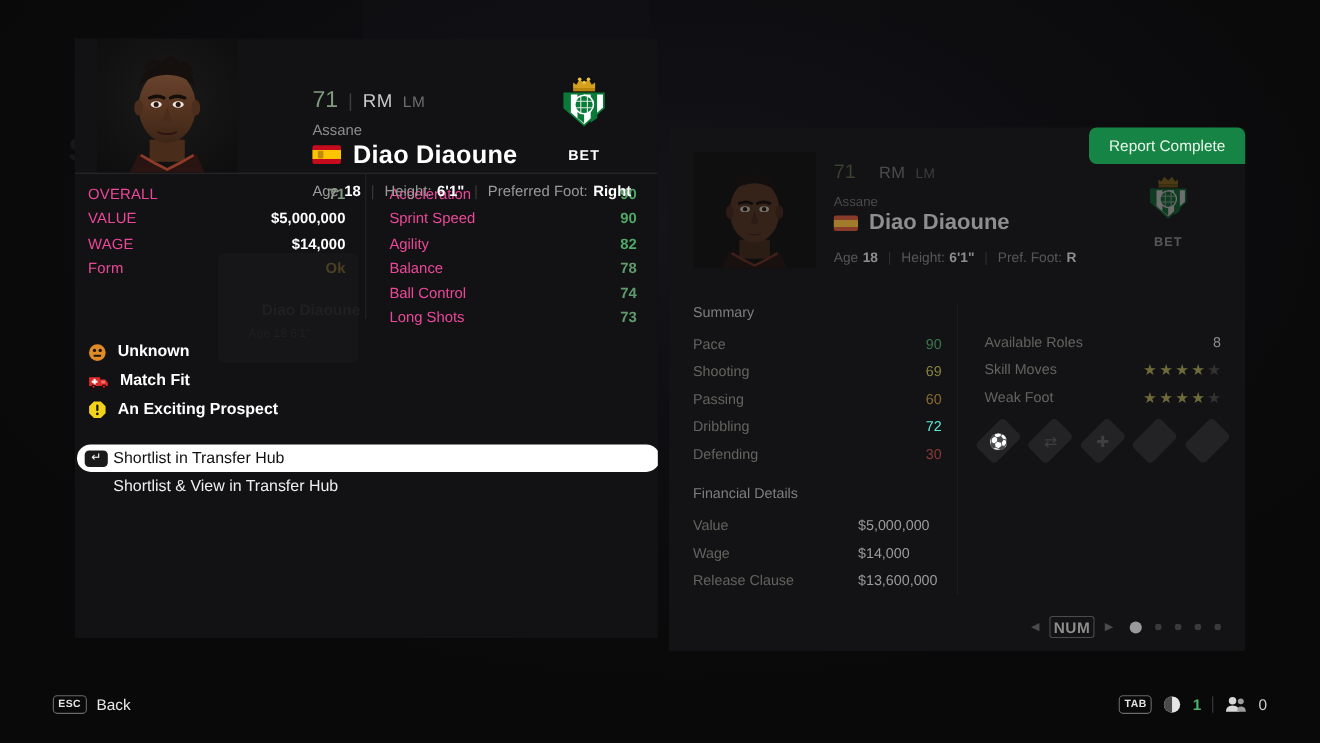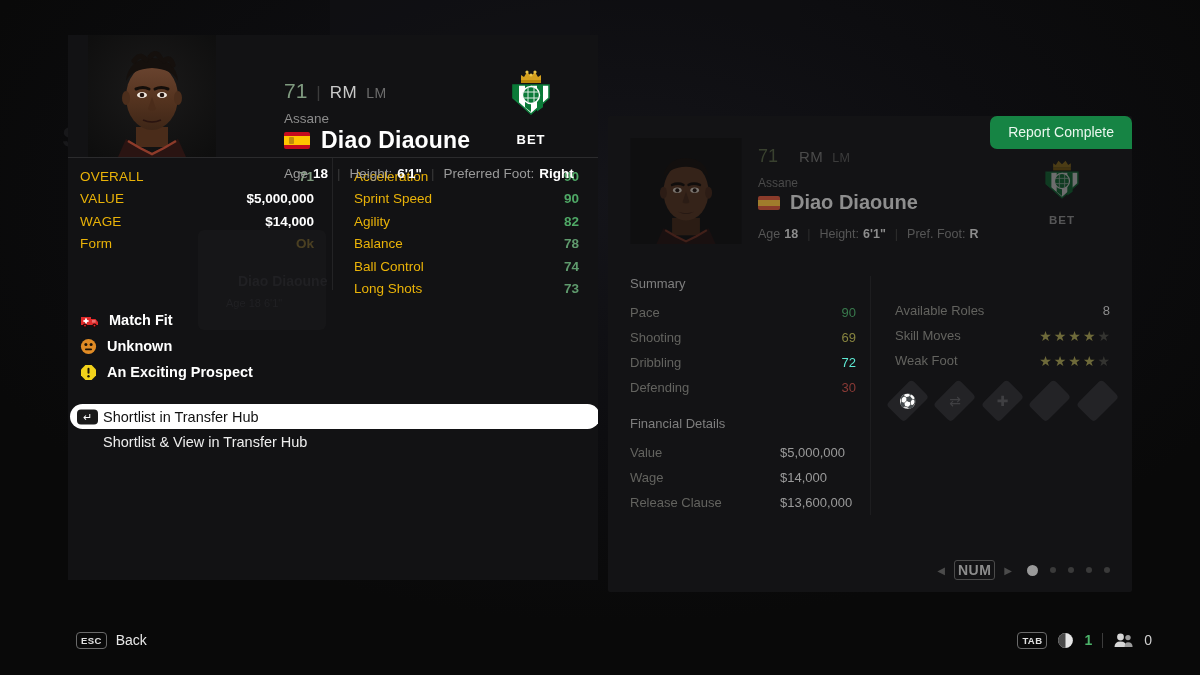--- a/index.html
+++ b/index.html
@@ -107,21 +107,21 @@
   }
   .stats-col { width: 265px; padding-top: 7px; }
   .stats-col.left { border-right: 1px solid #232325; }
   .srow {
     display: flex; justify-content: space-between; align-items: center;
     padding: 0 18px 0 12px;
     height: 22.5px;
     font-size: 13.5px;
   }
   .stats-col.right .srow { padding-left: 21px; padding-right: 19px; }
-  .srow .k { color: #eab308; }
+  .srow .k { color: #ec4899; }
   .stats-col.left .srow .k { letter-spacing: .2px; }
   .srow .v { font-weight: bold; }
 
   
   .status-list { padding: 18px 0 0 12px; }
   .status-item {
     display: flex; align-items: center; gap: 10px;
     height: 24px; margin-bottom: 2px;
   }
   .status-item .txt { font-size: 14.5px; font-weight: bold; color: #fff; }
@@ -237,21 +237,21 @@
   .numkey {
     border: 1px solid #4b4b4b; border-radius: 3px;
     color: #8d8d8d; font-size: 14px; font-weight: bold;
     padding: 2px 3px; letter-spacing: .5px; line-height: 1;
   }
   .dot { width: 6px; height: 6px; border-radius: 50%; background: #3a3a3a; }
   .dot.active { width: 11px; height: 11px; background: #9a9a9a; }
 
   
   .bottom-left {
-    position: absolute; left: 76px; bottom: 26px;
+    position: absolute; left: 48px; bottom: 26px;
     display: flex; align-items: center; gap: 9px;
   }
   .bottom-right {
     position: absolute; right: 48px; bottom: 26px;
     display: flex; align-items: center; gap: 10px;
   }
   .keycap {
     border: 1px solid #6a6a6a; border-radius: 4px;
     color: #e2e2e2; font-size: 9.5px; font-weight: bold;
     padding: 3px 4px; line-height: 1; letter-spacing: .4px;
@@ -412,41 +412,41 @@
           </div>
           <div class="srow">
             <span class="k">Long Shots</span>
             <span class="v" style="color: rgb(95, 154, 109);">73</span>
           </div>
         </div>
     </div>
 
     <div class="status-list">
       <div class="status-item">
+        <svg width="17" height="17" viewBox="0 0 17 17">
+          <circle cx="8.5" cy="8.5" r="7.6" fill="#e08b25"></circle>
+          <circle cx="5.9" cy="6.6" r="1.5" fill="#1a1208"></circle>
+          <circle cx="11.1" cy="6.6" r="1.5" fill="#1a1208"></circle>
+          <rect x="5" y="10.6" width="7" height="1.7" rx=".8" fill="#1a1208"></rect>
+        </svg>
+        <span class="txt">Unknown</span>
+      </div>
+      <div class="status-item">
         <svg width="19" height="15" viewBox="0 0 19 15">
           <path d="M1 4 H11 V12 H1 Z" fill="#e02b2b"></path>
           <path d="M11 6 H15.5 L18 9 V12 H11 Z" fill="#e02b2b"></path>
           <rect x="12" y="7" width="3.6" height="2.6" fill="#f6b7b7" opacity=".5"></rect>
           <rect x="5.1" y="5.4" width="1.8" height="5.2" fill="#fff"></rect>
           <rect x="3.4" y="7.1" width="5.2" height="1.8" fill="#fff"></rect>
           <circle cx="5" cy="12.6" r="2.1" fill="#2a0606"></circle>
             <circle cx="5" cy="12.6" r=".9" fill="#e02b2b"></circle>
           <circle cx="14.5" cy="12.6" r="2.1" fill="#2a0606"></circle>
             <circle cx="14.5" cy="12.6" r=".9" fill="#e02b2b"></circle>
         </svg>
         <span class="txt">Match Fit</span>
-      </div>
-      <div class="status-item">
-        <svg width="17" height="17" viewBox="0 0 17 17">
-          <circle cx="8.5" cy="8.5" r="7.6" fill="#e08b25"></circle>
-          <circle cx="5.9" cy="6.6" r="1.5" fill="#1a1208"></circle>
-          <circle cx="11.1" cy="6.6" r="1.5" fill="#1a1208"></circle>
-          <rect x="5" y="10.6" width="7" height="1.7" rx=".8" fill="#1a1208"></rect>
-        </svg>
-        <span class="txt">Unknown</span>
       </div>
       <div class="status-item">
         <svg width="17" height="17" viewBox="0 0 17 17">
           <path d="M5.4 1 H11.6 L16 5.4 V11.6 L11.6 16 H5.4 L1 11.6 V5.4 Z" fill="#f2d21a"></path>
           <rect x="7.5" y="3.8" width="2" height="6" rx="1" fill="#1a1508"></rect>
           <circle cx="8.5" cy="12.3" r="1.2" fill="#1a1508"></circle>
         </svg>
         <span class="txt">An Exciting Prospect</span>
       </div>
     </div>
@@ -534,20 +534,24 @@
         <div id="summary-rows">
             <div class="rp-row">
               <span class="k">Pace</span>
               <span class="v" style="color: rgb(57, 122, 77);">90</span>
             </div>
             <div class="rp-row">
               <span class="k">Shooting</span>
               <span class="v" style="color: rgb(135, 132, 63);">69</span>
             </div>
             <div class="rp-row">
+              <span class="k">Passing</span>
+              <span class="v" style="color: rgb(138, 106, 50);">60</span>
+            </div>
+            <div class="rp-row">
               <span class="k">Dribbling</span>
               <span class="v" style="color: #5eead4;">72</span>
             </div>
             <div class="rp-row">
               <span class="k">Defending</span>
               <span class="v" style="color: rgb(138, 58, 54);">30</span>
             </div>
           </div>
         <div class="rp-spacer"></div>
         <div class="rp-section-title">Financial Details</div>

